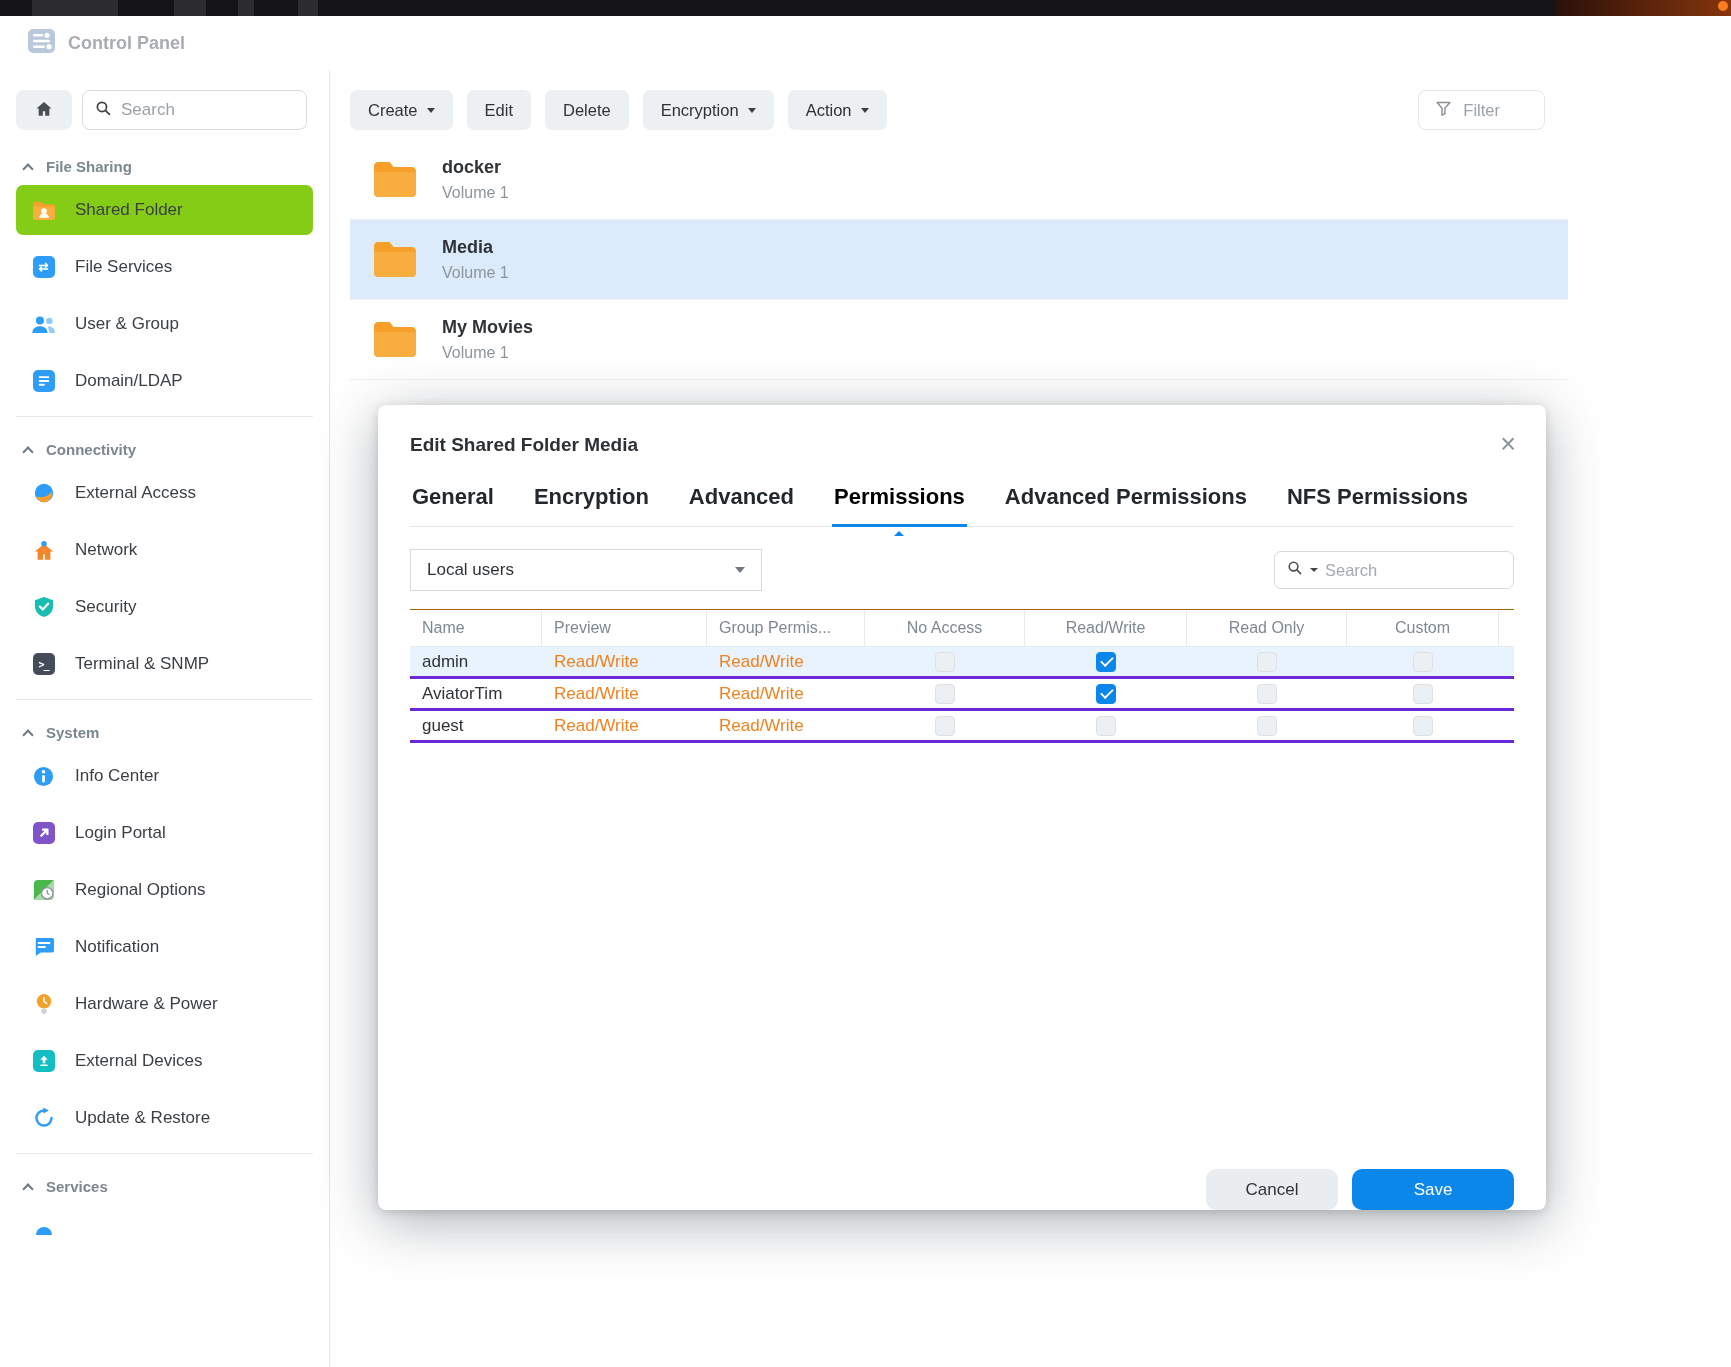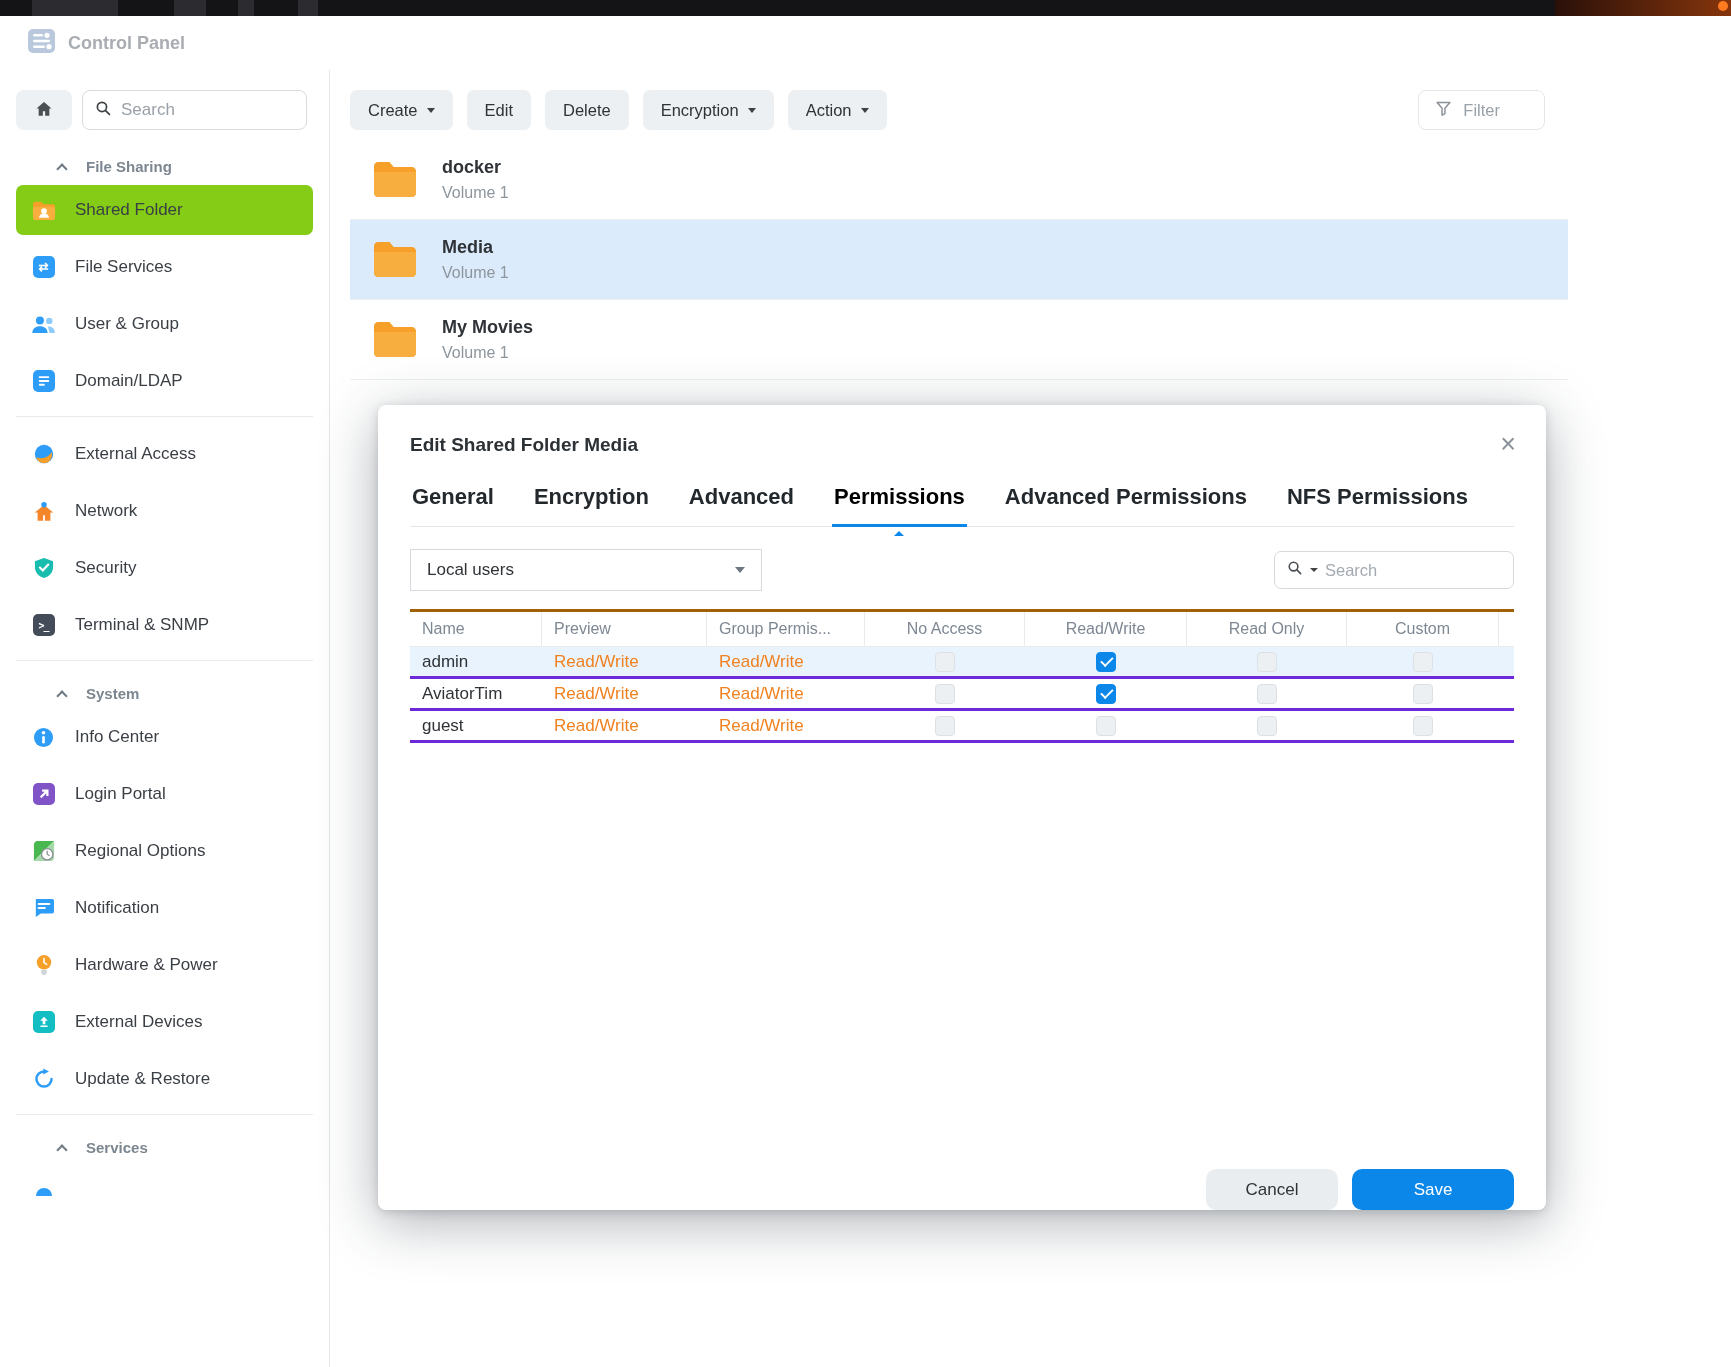--- a/index.html
+++ b/index.html
@@ -16,21 +16,21 @@
 .titlebar{position:absolute;top:16px;left:0;width:1731px;height:54px;background:#fff;display:flex;align-items:center;padding-left:28px;gap:13px;}
 .titlebar .title{font-size:18px;font-weight:bold;color:#a9adb2;}
 
 
 .sidebar{position:absolute;top:70px;left:0;width:330px;height:1297px;border-right:1px solid #e2e5e8;background:#fff;padding-top:20px;overflow:hidden;}
 .side-top{display:flex;gap:10px;padding:0 22px 0 16px;margin-bottom:16px;}
 .home-btn{width:56px;height:40px;background:#eef1f4;border:none;border-radius:8px;display:flex;align-items:center;justify-content:center;cursor:pointer;flex:none;}
 .search-box{flex:1;height:40px;border:1px solid #d8dbdf;border-radius:8px;display:flex;align-items:center;gap:9px;padding:0 12px;background:#fff;}
 .search-box input{border:none;outline:none;font-size:17px;width:100%;color:#333;font-family:inherit;background:transparent;}
 .search-box input::placeholder{color:#9aa1a8;}
-.section-h{display:flex;align-items:center;gap:20px;padding:12px 16px 10px 24px;font-size:15px;font-weight:bold;color:#7c8690;margin-left:34px;}
+.section-h{display:flex;align-items:center;gap:14px;padding:12px 16px 10px 24px;font-size:15px;font-weight:bold;color:#7c8690;}
 .chev{width:8px;height:8px;border-right:2.4px solid #6f7a84;border-bottom:2.4px solid #6f7a84;transform:rotate(-135deg);margin-top:4px;flex:none;}
 .sitem{display:flex;align-items:center;gap:18px;height:50px;margin:0 16px 7px 16px;padding-left:14px;border-radius:7px;font-size:17px;color:#3a3f45;cursor:pointer;}
 .sitem.active{background:#84cc16;}
 .sicon{width:27px;display:flex;align-items:center;justify-content:center;flex:none;}
 .sq{width:22px;height:22px;border-radius:5px;display:flex;align-items:center;justify-content:center;color:#fff;font-weight:bold;font-size:12px;flex:none;}
 .sdivider{height:1px;background:#e7eaec;margin:10px 16px 12px;}
 
 
 .main{position:absolute;top:70px;left:331px;width:1237px;height:1297px;background:#fff;padding:20px 0 0 19px;}
 .toolbar{display:flex;align-items:center;gap:14px;}
@@ -56,21 +56,21 @@
 .dtab.active::before{content:'';position:absolute;left:50%;margin-left:-5px;bottom:-10px;border-left:5px solid transparent;border-right:5px solid transparent;border-bottom:5px solid #0a87e8;}
 .dlg-controls{display:flex;align-items:center;justify-content:space-between;margin:22px 32px 0;}
 .select{width:352px;height:42px;border:1px solid #d6dade;border-radius:0;display:flex;align-items:center;justify-content:space-between;padding:0 16px;font-size:17px;color:#2f3337;cursor:pointer;}
 .select .caret{border-top-color:#6f7780;border-left-width:5.5px;border-right-width:5.5px;border-top-width:6px;}
 .dlg-search{width:240px;height:38px;border:1px solid #d6dade;border-radius:7px;display:flex;align-items:center;gap:7px;padding:0 12px;}
 .dlg-search .caret{border-top-color:#444;border-left-width:4px;border-right-width:4px;border-top-width:4.5px;}
 .dlg-search input{border:none;outline:none;font-size:16.5px;flex:1;color:#333;font-family:inherit;min-width:0;}
 .dlg-search input::placeholder{color:#a3aab1;}
 .ptable{margin:18px 32px 0;}
 .phead,.prow{display:grid;grid-template-columns:132px 165px 158px 160px 162px 160px 152px 1fr;align-items:center;}
-.phead{height:38px;border-top:3px solid #a16207;border-bottom:1px solid #e8ebee;}
+.phead{height:38px;border-top:1px solid #a16207;border-bottom:1px solid #e8ebee;}
 .phead>div{font-size:16px;color:#7e8893;height:100%;display:flex;align-items:center;padding:0 12px;border-right:1px solid #e8ebee;}
 .phead>div:nth-child(n+4){justify-content:center;}
 .phead>div:last-child{border-right:none;}
 .prow{height:32px;border-bottom:3px solid #6d28d9;font-size:17px;}
 .prow.selected{background:#e9f3fd;}
 .prow>div{padding:0 12px;}
 .prow .ccell{display:flex;justify-content:center;}
 .uname{color:#2f3337;}
 .rw{color:#f0811f;cursor:pointer;}
 .cb{width:20px;height:20px;border-radius:4px;background:#edf0f3;border:1px solid #dde1e5;display:inline-block;position:relative;cursor:pointer;}
@@ -171,20 +171,24 @@
               <rect x="2" y="6.8" width="12" height="2.2" rx="1.1" fill="#fff"></rect>
               <rect x="2" y="11.1" width="7" height="2.2" rx="1.1" fill="#fff"></rect>
             </svg>
           </span>
         </span>
       <span>Domain/LDAP</span>
     </div>
 
     <div class="sdivider"></div>
 
+    <div class="section-h">
+      <span class="chev"></span>
+      <span>Connectivity</span>
+    </div>
 
     <div class="sitem">
       <span class="sicon">
           <svg width="22" height="22" viewBox="0 0 24 24">
             <circle cx="12" cy="12" r="10" fill="#2e9df7"></circle>
             <path d="M3.5 15.5c6.5 2.5 13 .5 17-5.5 1.2 6-2.5 12-8.5 12-4 0-7.3-2.7-8.5-6.5z" fill="#f6a02a"></path>
           </svg>
         </span>
       <span>External Access</span>
     </div>

